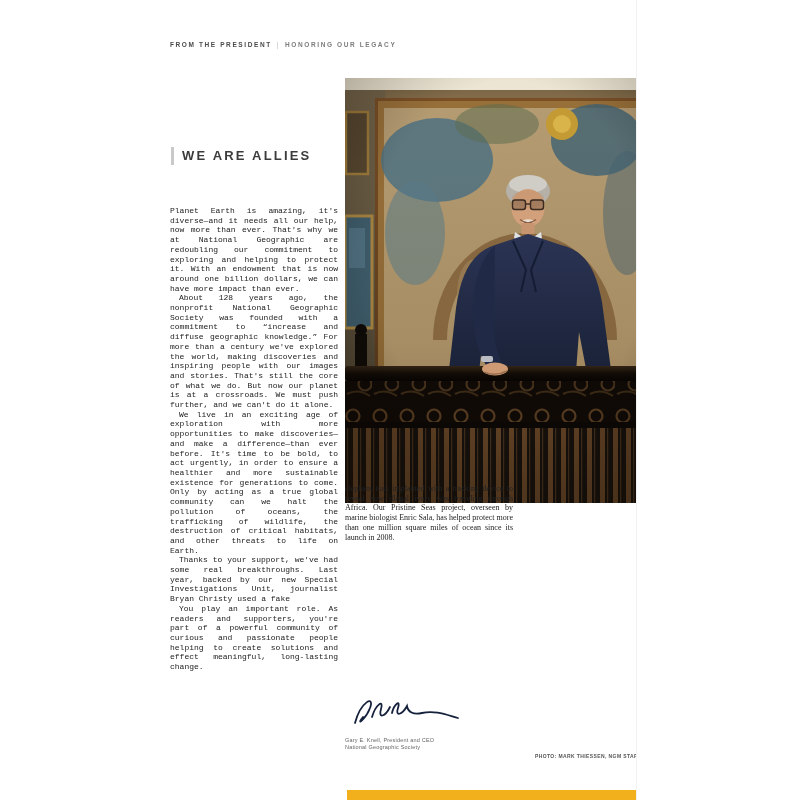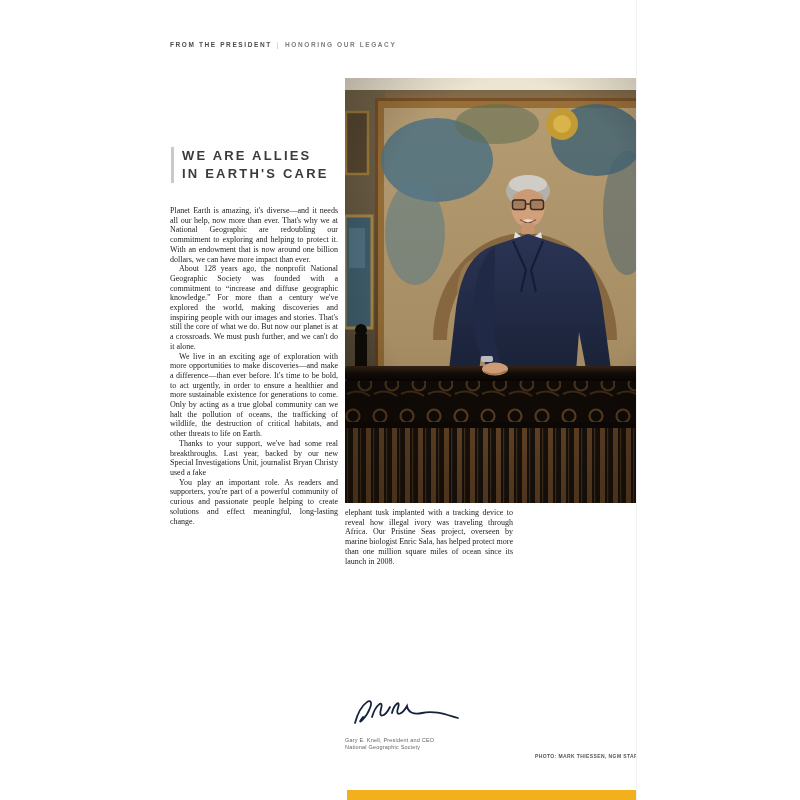--- a/index.html
+++ b/index.html
@@ -15,22 +15,22 @@
   .kicker .divider{color:#bdbdbd;font-weight:normal;padding:0 5px;}
   .kicker .legacy{color:#7d7d7d;}
   
   .headline{position:absolute;left:171px;top:147px;display:flex;}
   .headline-bar{width:3px;background:#c9c9c9;margin-right:8px;}
   .headline-text{font-size:13px;line-height:18px;font-weight:bold;letter-spacing:2.2px;
     color:#3b3b3b;white-space:nowrap;}
   
   .col{position:absolute;width:168px;font-family:"Liberation Serif",serif;
     font-size:8px;line-height:9.7px;color:#222;text-align:justify;}
-  .col1{left:170px;top:206px;}
-  .col2{left:345px;top:508px;}
+  .col1{left:170px;top:206px;font-family:Liberation Mono, monospace;}
+  .col2{left:345px;top:484px;}
   .col p{margin:0;}
   .col p.indent{text-indent:9px;}
   
   .photo{position:absolute;left:345px;top:78px;width:330px;height:425px;overflow:hidden;
     background:#8a7350;box-shadow:inset 0 0 46px rgba(25,12,4,.38);}
   .photo svg{display:block;width:100%;height:100%;}
   
   .sig{position:absolute;left:345px;top:691px;width:120px;height:44px;}
   .sig-name{position:absolute;left:345px;top:737px;font-size:5.5px;line-height:7px;color:#666;
     letter-spacing:.2px;}
@@ -46,21 +46,20 @@
 <div class="canvas">
 
   <div class="kicker">
     <span>FROM THE PRESIDENT</span><span class="divider">|</span><span class="legacy">HONORING OUR LEGACY</span>
   </div>
 
   <div class="headline">
     <div class="headline-bar"></div>
     <div class="headline-text">
       <div>WE ARE ALLIES</div>
-      <div>IN EARTH'S CARE</div>
     </div>
   </div>
 
   <div class="photo">
     <svg viewBox="0 0 330 425" preserveAspectRatio="none">
       <defs>
         <linearGradient id="wallGrad" x1="0" y1="0" x2="0" y2="1">
           <stop offset="0" stop-color="#73644a"></stop>
             <stop offset="1" stop-color="#3e3527"></stop>
         </linearGradient>

